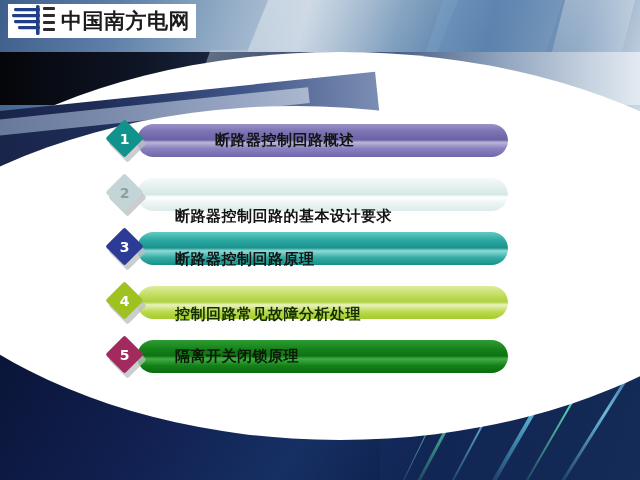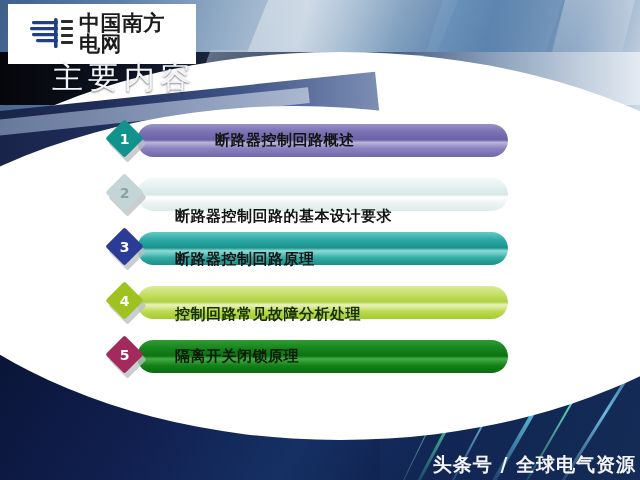--- a/index.html
+++ b/index.html
@@ -43,22 +43,22 @@
   .bg-bottom{position:absolute;left:0;bottom:0;width:640px;height:150px;overflow:hidden;}
   .bg-bottom-fill{position:absolute;left:0;top:0;width:640px;height:150px;
     background:linear-gradient(120deg,#0a1437 0%,#112050 28%,#163064 50%,#0e1f4a 70%,#0a1330 100%);}
   .bg-bottom-mask{position:absolute;left:-150px;top:-500px;width:980px;height:610px;
     border-radius:50%;background:#ffffff;}
   .streak{position:absolute;transform-origin:center;border-radius:3px;}
   .bg-bottom-shade{position:absolute;right:0;bottom:0;width:260px;height:150px;
     background:linear-gradient(115deg,rgba(20,40,90,.0),rgba(40,90,160,.35));}
 
   
-  .logo{position:absolute;left:8px;top:4px;width:188px;height:60px;background:#ffffff;
-    display:flex;align-items:center;box-sizing:border-box;padding:1px 22px;}
+  .logo{position:absolute;left:8px;top:4px;width:188px;height:34px;background:#ffffff;
+    display:flex;align-items:center;box-sizing:border-box;padding:1px 4px;}
   .logo-mark{width:46px;height:36px;flex:0 0 46px;position:relative;}
   .logo-text{display:flex;flex-direction:column;justify-content:center;margin-left:3px;}
   .logo-cn{font-family:"DejaVu Sans","Liberation Sans",sans-serif;
     font-size:21px;font-weight:bold;color:#1b1b1b;letter-spacing:.5px;line-height:1;}
   .logo-en{font-family:"DejaVu Sans","Liberation Sans",sans-serif;
     font-size:6.5px;font-weight:bold;color:#2b2b2b;letter-spacing:.9px;
     line-height:1;margin-top:3px;}
 
   
   .slide-title{position:absolute;left:52px;top:57px;z-index:6;
@@ -146,21 +146,20 @@
           <rect x="31" y="18" width="12" height="3" rx="1"></rect>
           <rect x="31" y="25" width="12" height="3" rx="1"></rect>
         </g>
       </svg>
     </div>
     <div class="logo-text">
       <div class="logo-cn">中国南方电网</div>
     </div>
   </div>
 
-  <div class="slide-title">主要内容</div>
 
   <div class="list" id="agenda-list">
       <div class="row">
         <div class="bar" style="background: linear-gradient(rgb(154, 147, 200) 0%, rgb(124, 116, 180) 22%, rgb(106, 98, 166) 48%, rgb(185, 180, 216) 56%, rgb(138, 130, 191) 74%, rgb(111, 103, 171) 100%);">
           <span class="bar-label" style="color: rgb(20, 20, 20); padding-left: 40px;">断路器控制回路概述</span>
         </div>
         <div class="badge">
           <span class="dia-shadow"></span>
           <span class="dia" style="background: rgb(18, 146, 140);"></span>
           <span class="num" style="color: rgb(255, 255, 255);">1</span>
@@ -202,16 +201,15 @@
         </div>
         <div class="badge">
           <span class="dia-shadow"></span>
           <span class="dia" style="background: rgb(163, 42, 92);"></span>
           <span class="num" style="color: rgb(255, 255, 255);">5</span>
         </div>
       </div>
     </div>
 
   <div class="wm">
-    <div class="wm-txt2">头条号 / 全球电气资源</div>
   </div>
 
 </div>
 
 </body></html>

